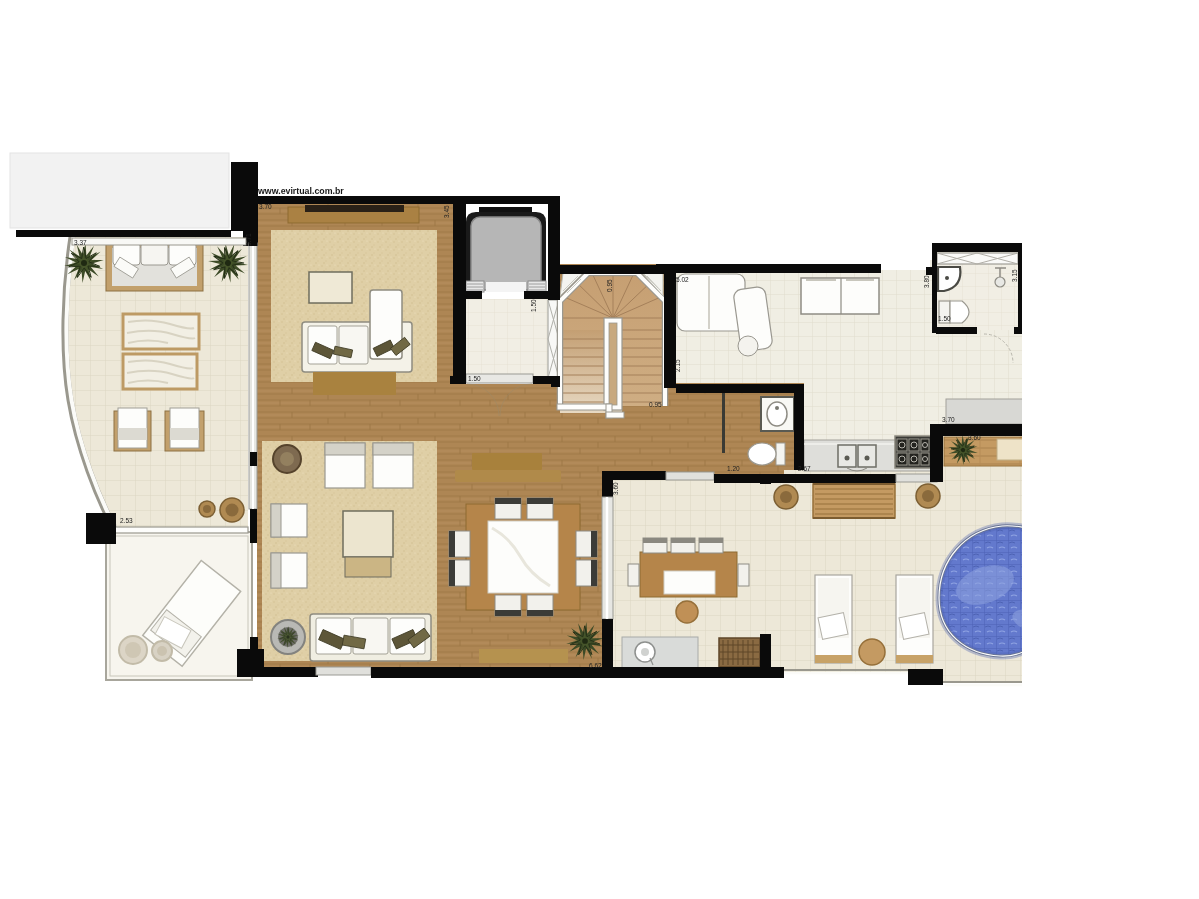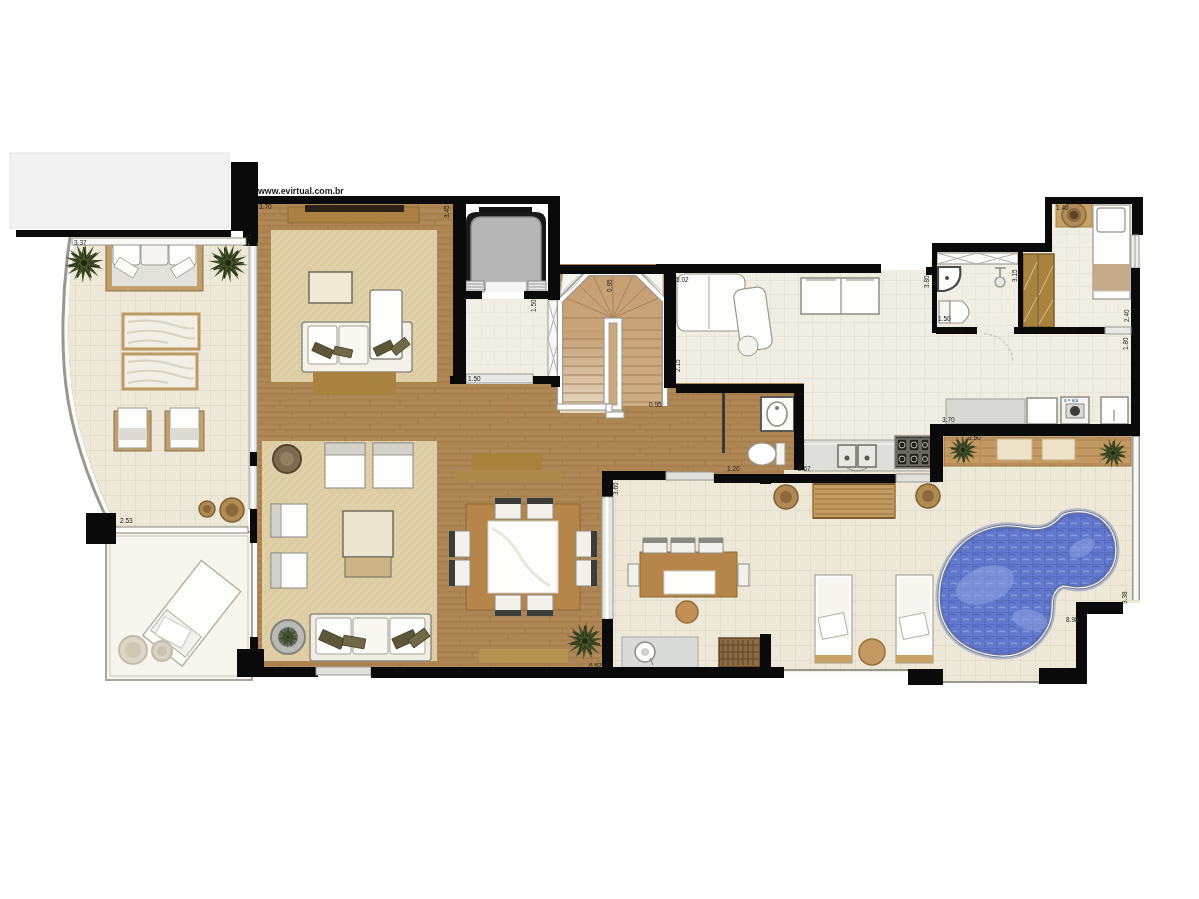--- a/index.html
+++ b/index.html
@@ -1,16 +1,16 @@
 <!DOCTYPE html>
 <html><head>
 <meta charset="utf-8">
 <style>
   html,body{margin:0;padding:0;background:#ffffff;}
-  .page{width:1199px;height:899px;position:relative;overflow:hidden;background:#ffffff;font-family:"Liberation Sans", sans-serif;}
+  .page{width:1022px;height:899px;position:relative;overflow:hidden;background:#ffffff;font-family:"Liberation Sans", sans-serif;}
   svg{display:block}
   text{font-family:"Liberation Sans", sans-serif;}
 </style>
 </head>
 <body>
 <div class="page">
 <svg width="1199" height="899" viewBox="0 0 1199 899" xmlns="http://www.w3.org/2000/svg">
 <defs>
   <pattern id="tileCream" width="15" height="15" patternUnits="userSpaceOnUse">
     <rect width="15" height="15" fill="#ede8d8"></rect>

